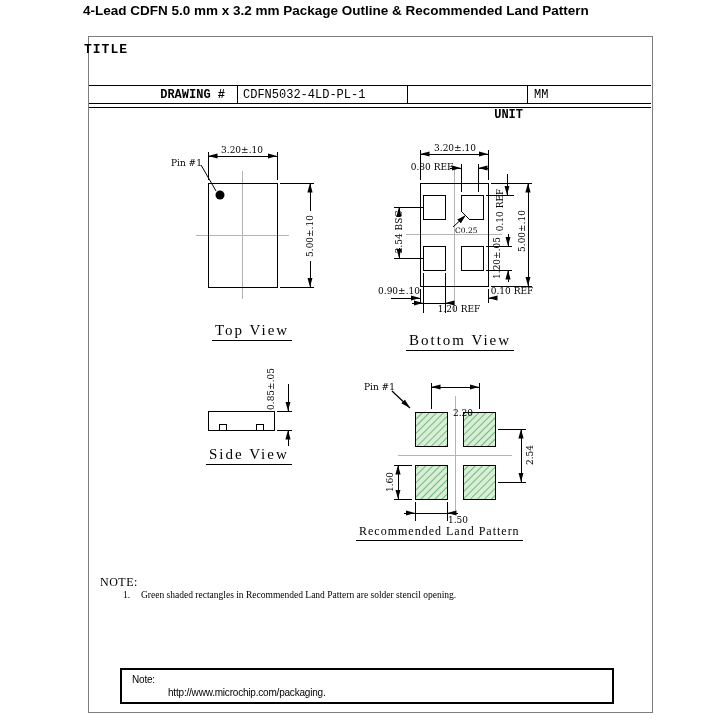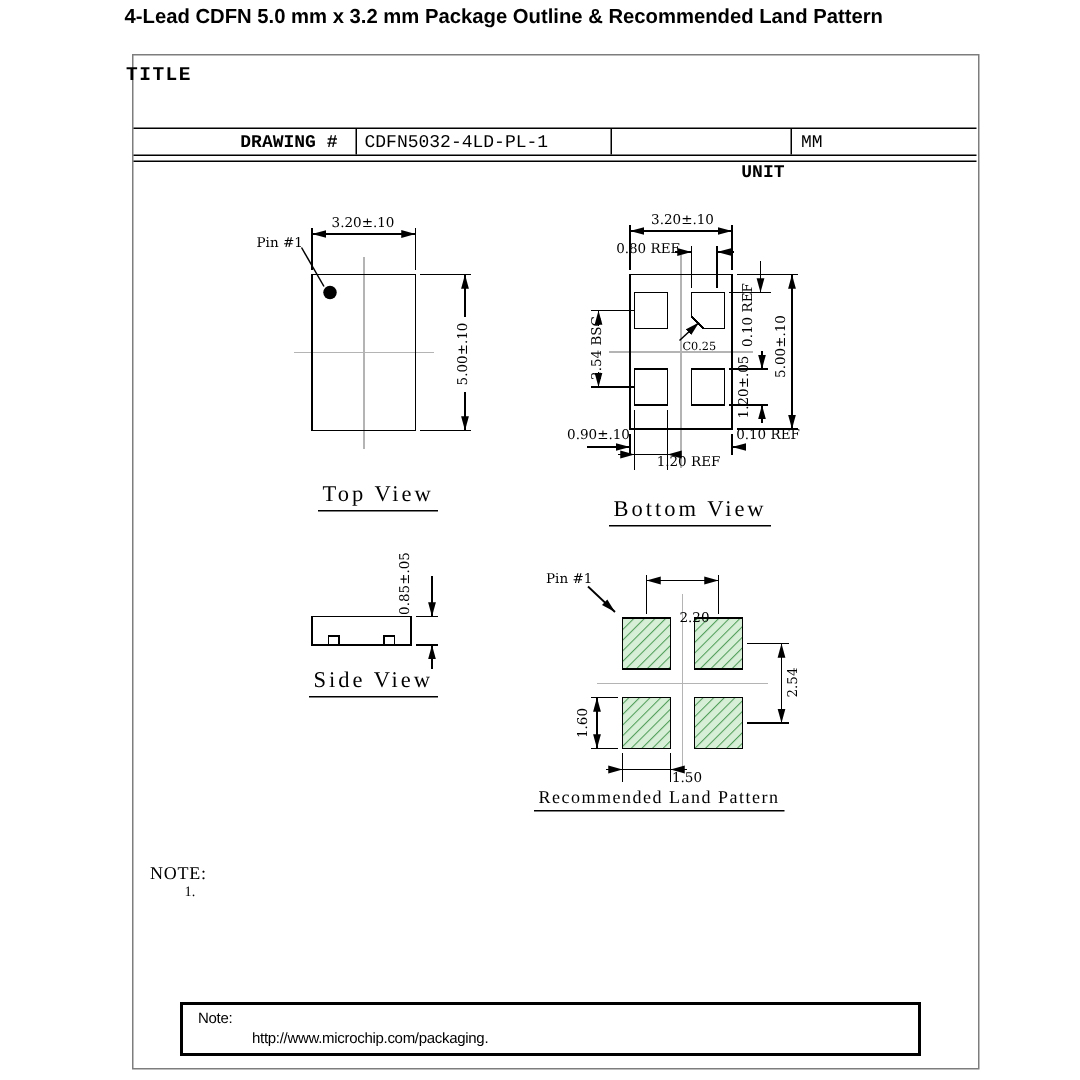--- a/index.html
+++ b/index.html
@@ -191,19 +191,20 @@
 
   <div class="dim al" style="left:364px;top:387px;">Pin #1</div>
   <div class="dim" style="left:463px;top:381px;margin-top:32px;">2.20</div>
   <div class="dim v" style="left:530px;top:455px;">2.54</div>
   <div class="dim v" style="left:390px;top:482px;">1.60</div>
   <div class="dim" style="left:430px;top:520px;margin-left:28px;">1.50</div>
   <div class="viewlabel big" style="left:356px;top:525px;">Recommended Land Pattern</div>
 
   <div class="abs serif" style="left:100px;top:575px;font-size:12px;letter-spacing:0.5px;">NOTE:</div>
   <div class="abs serif" style="left:123px;top:590px;font-size:9.5px;">1.</div>
+  <div class="abs serif" style="left:141px;top:590px;font-size:9.5px;">Green shaded rectangles in Recommended Land Pattern are solder stencil opening.</div>
 
   <div id="footbox">
     <span class="lbl">Note:</span>
     <span class="l2">http://www.microchip.com/packaging.</span>
   </div>
 
 </div>
 
 </body></html>

